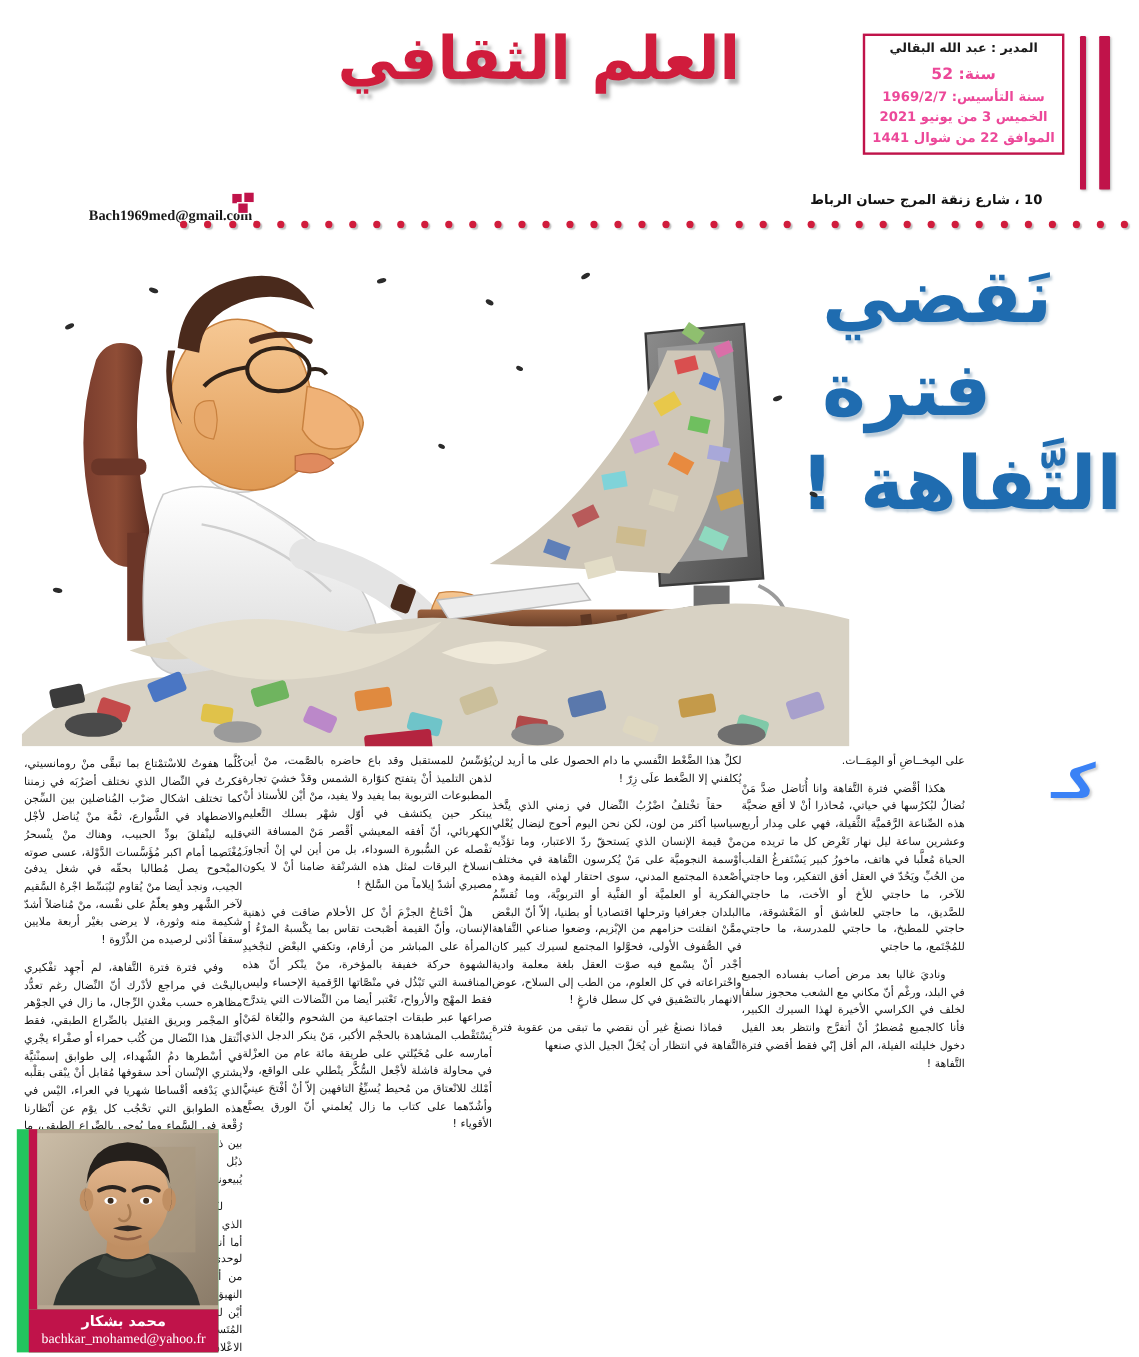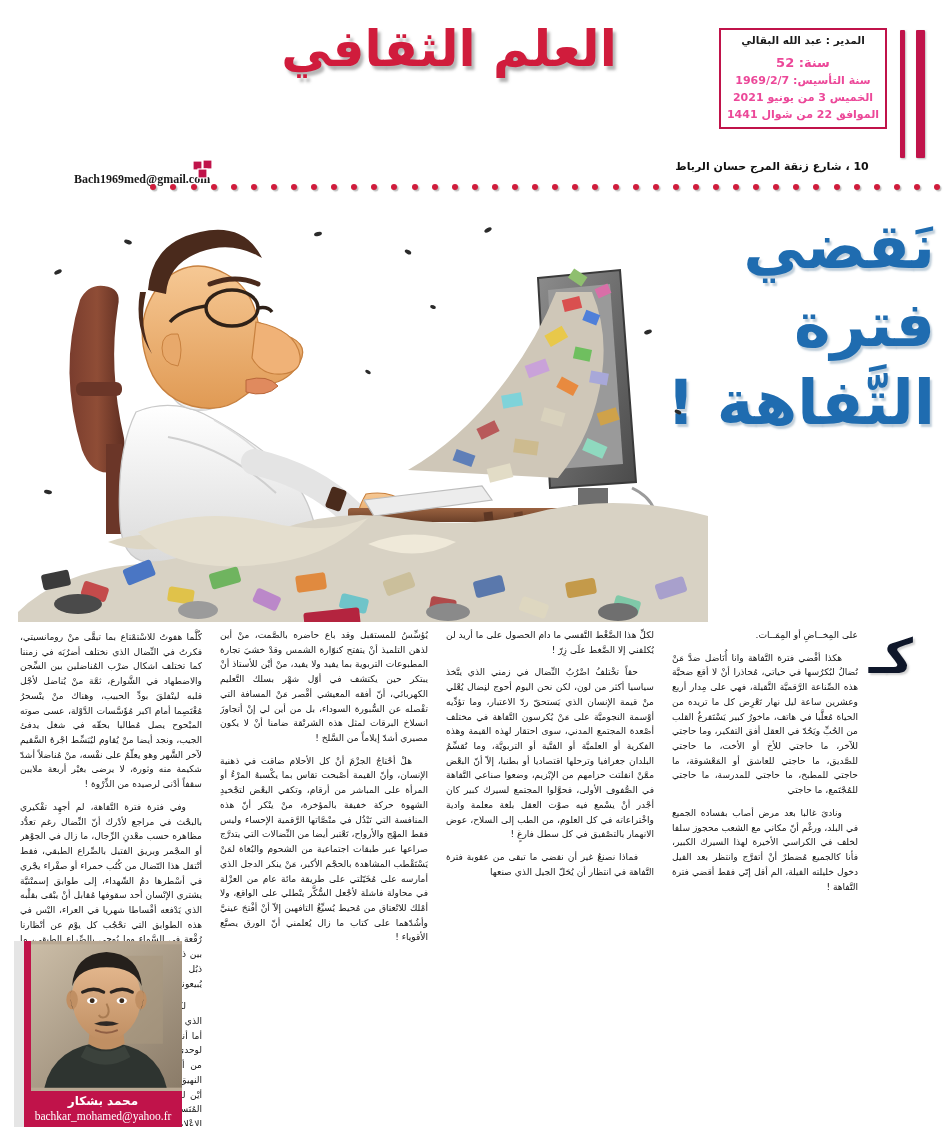--- a/index.html
+++ b/index.html
@@ -106,21 +106,21 @@
   .deco-diamond{
     position:absolute;left:190px;top:158px;
     width:26px;height:26px;
   }
 
   
   .headline{
     position:absolute;
     right:14px;top:208px;
     width:250px;
-    text-align:right;
+    text-align:left;
     direction:rtl;
     font-family:"DejaVu Sans", sans-serif;
     font-weight:bold;
     color:#1f6cb0;
     font-size:62px;
     line-height:1.26;
     text-shadow:2px 3px 2px rgba(170,190,205,.75);
   }
   .headline span{display:block;white-space:nowrap;}
 
@@ -132,35 +132,34 @@
     overflow:hidden;
   }
   .illus svg{display:block;width:100%;height:100%;}
 
   
   .dropcap{
     position:absolute;
     right:36px;top:632px;
     font-family:"DejaVu Sans", sans-serif;
     font-weight:bold;
-    font-size:48px;
+    font-size:40px;
     line-height:1;
-    color:#0f172a;
+    color:#3b82f6;
     text-shadow:2px 2px 2px rgba(180,180,180,.6);
     direction:rtl;
   }
 
   
   .columns{
     position:absolute;
     left:20px;top:628px;
     width:909px;height:498px;
     display:flex;
     flex-direction:row-reverse;
-    gap:18px;
     direction:rtl;
   }
   .col{
     width:208px;
     font-family:"DejaVu Sans", sans-serif;
     font-size:9.1px;
     line-height:1.62;
     color:#141414;
     text-align:justify;
     direction:rtl;
@@ -170,21 +169,21 @@
   .col p{margin:0 0 8px 0;text-indent:16px;}
   .col p.noind{text-indent:0;}
   .col.c1{width:182px;padding-left:0;}
   .col.c4{width:186px;}
 
   
   .author-card{
     position:absolute;
     left:14px;bottom:4px;
     width:152px;
-    background:#e5e5e5;
+    background:#22c55e;
     padding-left:16px;
   }
   .author-photo{
     width:158px;height:150px;
     border-left:7px solid #c0134a;
     box-sizing:border-box;
     overflow:hidden;
     background:#b9a893;
     position:relative;
   }

